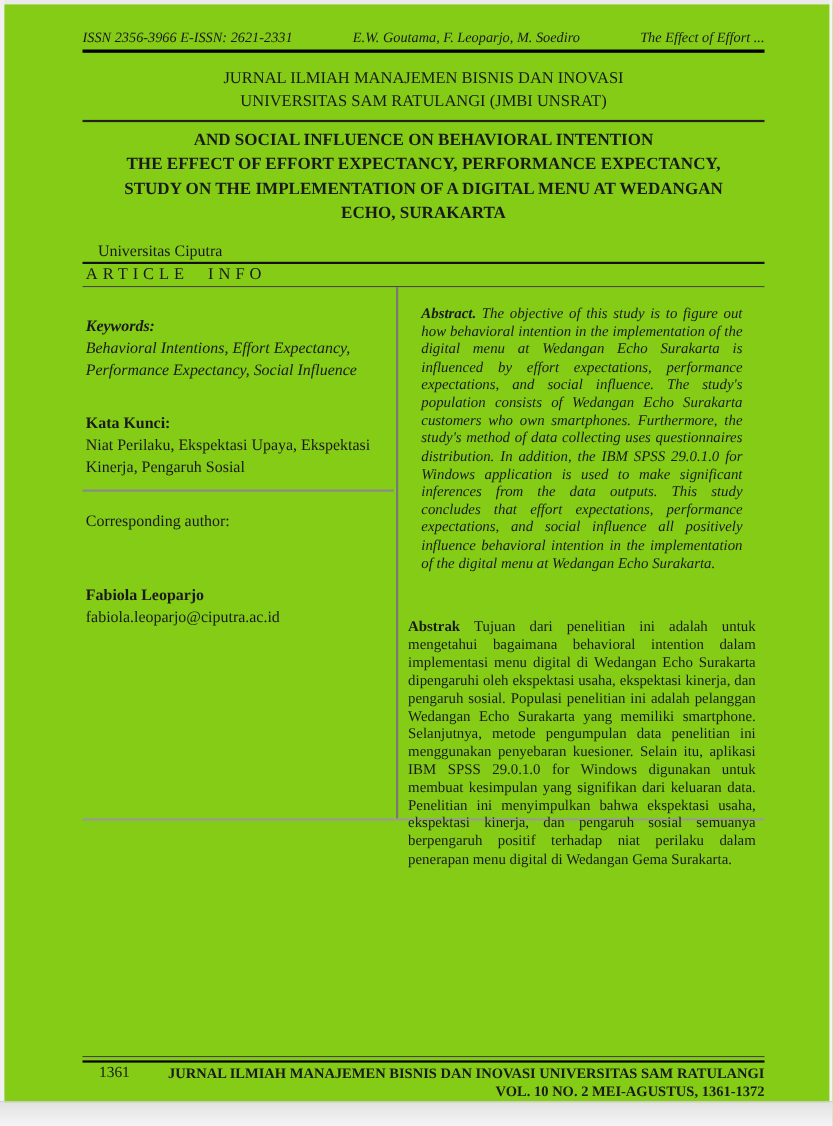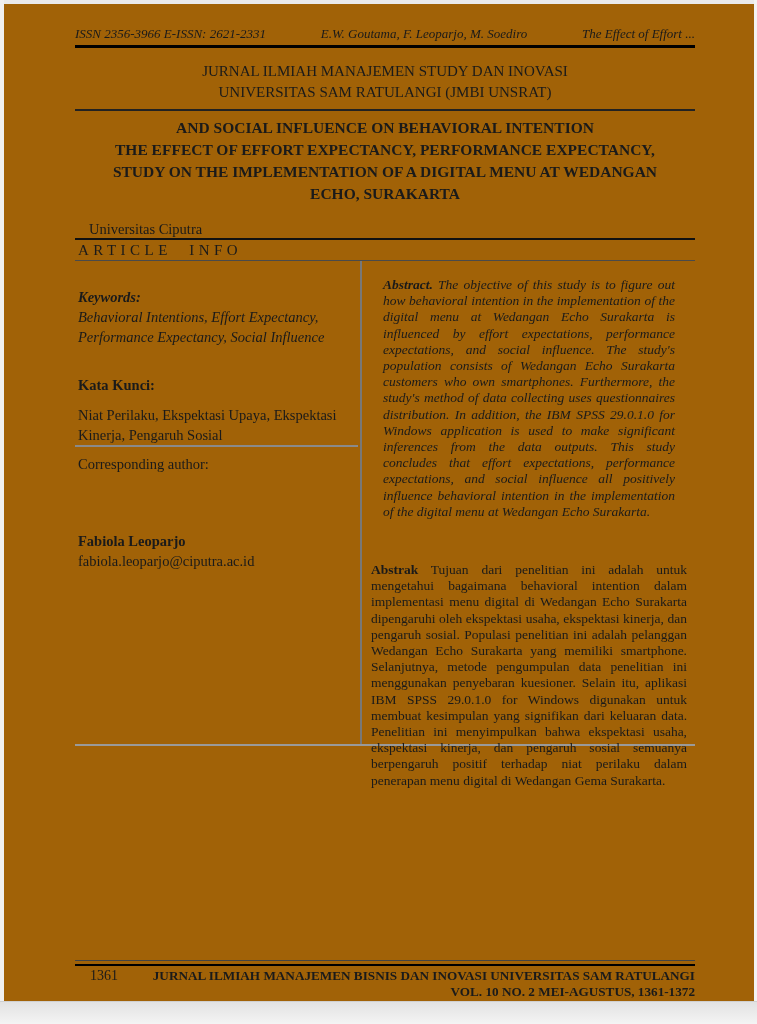--- a/index.html
+++ b/index.html
@@ -1,20 +1,20 @@
 <!DOCTYPE html>
 <html><head>
 <meta charset="utf-8">
 <style>
   html, body { margin: 0; padding: 0; background: #ffffff; }
   .page {
     position: relative;
     width: 757px;
     height: 1024px;
-    background: #a16207;
+    background: #84cc16;
     font-family: "Liberation Serif", "DejaVu Serif", serif;
     color: #1a1a1a;
     overflow: hidden;
   }
   
   .edge-top    { position: absolute; top: 0; left: 0; right: 0; height: 4px; background: #eaeaea; }
   .edge-left   { position: absolute; top: 0; left: 0; bottom: 0; width: 4px; background: #f0f0f0; }
   .edge-right  { position: absolute; top: 0; right: 0; bottom: 0; width: 3px; background: #f3f3f3; }
   .bottom-band { position: absolute; top: 1001px; left: 0; right: 0; height: 23px;
                  background: linear-gradient(#e2e2e2, #f5f5f5); border-top: 1px solid #d0d0d0; }
@@ -41,23 +41,23 @@
   .article-info-label { top: 242px; font-size: 15px; letter-spacing: 4.5px; word-spacing: 9px; padding-left: 3px; box-sizing: border-box; }
 
   
   .info-table { top: 260px; height: 486px; border-top: 1.5px solid #4a4a4a; border-bottom: 2px solid #9a9a9a; box-sizing: border-box; }
   .v-divider  { position: absolute; left: 285px; top: 0; bottom: 0; width: 1.5px; background: #787878; }
 
   .cell-left  { position: absolute; left: 0; top: 0; width: 285px; height: 100%; font-size: 14.5px; line-height: 20px; }
   .kw-label   { position: absolute; top: 26px;  left: 3px; font-weight: bold; font-style: italic; }
   .kw-text    { position: absolute; top: 46px;  left: 3px; width: 272px; font-style: italic; }
   .kk-label   { position: absolute; top: 114px; left: 3px; font-weight: bold; }
-  .kk-text    { position: absolute; top: 144px; left: 3px; width: 272px; }
+  .kk-text    { position: absolute; top: 134px; left: 3px; width: 272px; }
   .mid-rule   { position: absolute; top: 184px; left: 0; width: 283px; height: 1.5px; background: #8a8a8a; }
-  .corr-label { position: absolute; top: 193px; left: 3px; }
+  .corr-label { position: absolute; top: 203px; left: 3px; }
   .corr-name  { position: absolute; top: 270px; left: 3px; font-weight: bold; }
   .corr-email { position: absolute; top: 290px; left: 3px; }
 
   .cell-right { position: absolute; left: 287px; top: 0; width: 333px; height: 100%; box-sizing: border-box;
                 padding: 4px 8px 0 9px; font-size: 13.5px; line-height: 16.2px; text-align: justify; }
   .abstract-en { font-style: italic; margin: 12px; }
   .abstract-en .lead { font-weight: bold; }
   .abstract-id { margin: 42px 0 0 0; }
   .abstract-id .lead { font-weight: bold; }
 
@@ -77,21 +77,21 @@
   <div class="edge-right"></div>
 
   <div class="abs content-x run-header">
     <span>ISSN 2356-3966   E-ISSN: 2621-2331</span>
     <span>E.W. Goutama, F. Leoparjo, M. Soediro</span>
     <span>The Effect of Effort  ...</span>
   </div>
   <div class="abs content-x rule-heavy"></div>
 
   <div class="abs content-x masthead">
-    <div>JURNAL ILMIAH MANAJEMEN STUDY DAN INOVASI</div>
+    <div>JURNAL ILMIAH MANAJEMEN BISNIS DAN INOVASI</div>
     <div>UNIVERSITAS SAM RATULANGI (JMBI UNSRAT)</div>
   </div>
   <div class="abs content-x rule-thin"></div>
 
   <div class="abs content-x title">
     <div>AND SOCIAL INFLUENCE ON BEHAVIORAL INTENTION</div>
     <div>THE EFFECT OF EFFORT EXPECTANCY, PERFORMANCE EXPECTANCY,</div>
     <div>STUDY ON THE IMPLEMENTATION OF A DIGITAL MENU AT WEDANGAN</div>
     <div>ECHO, SURAKARTA</div>
   </div>

